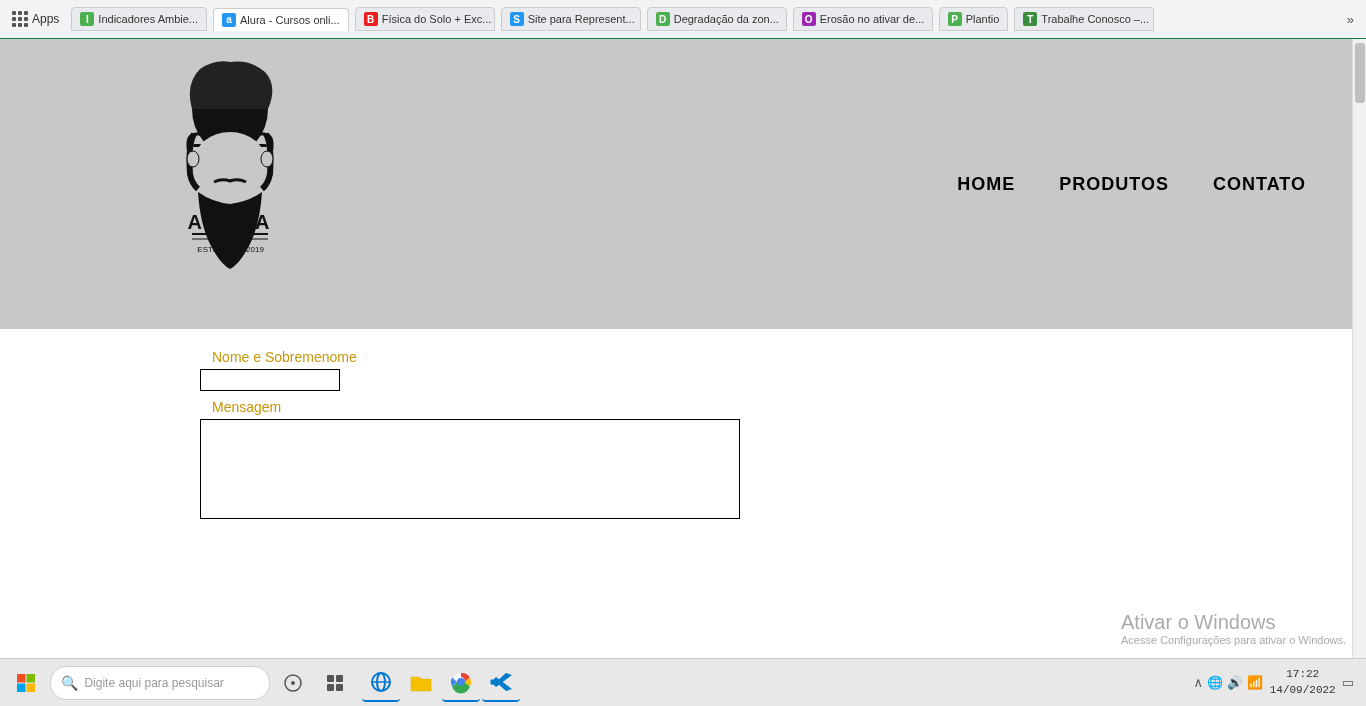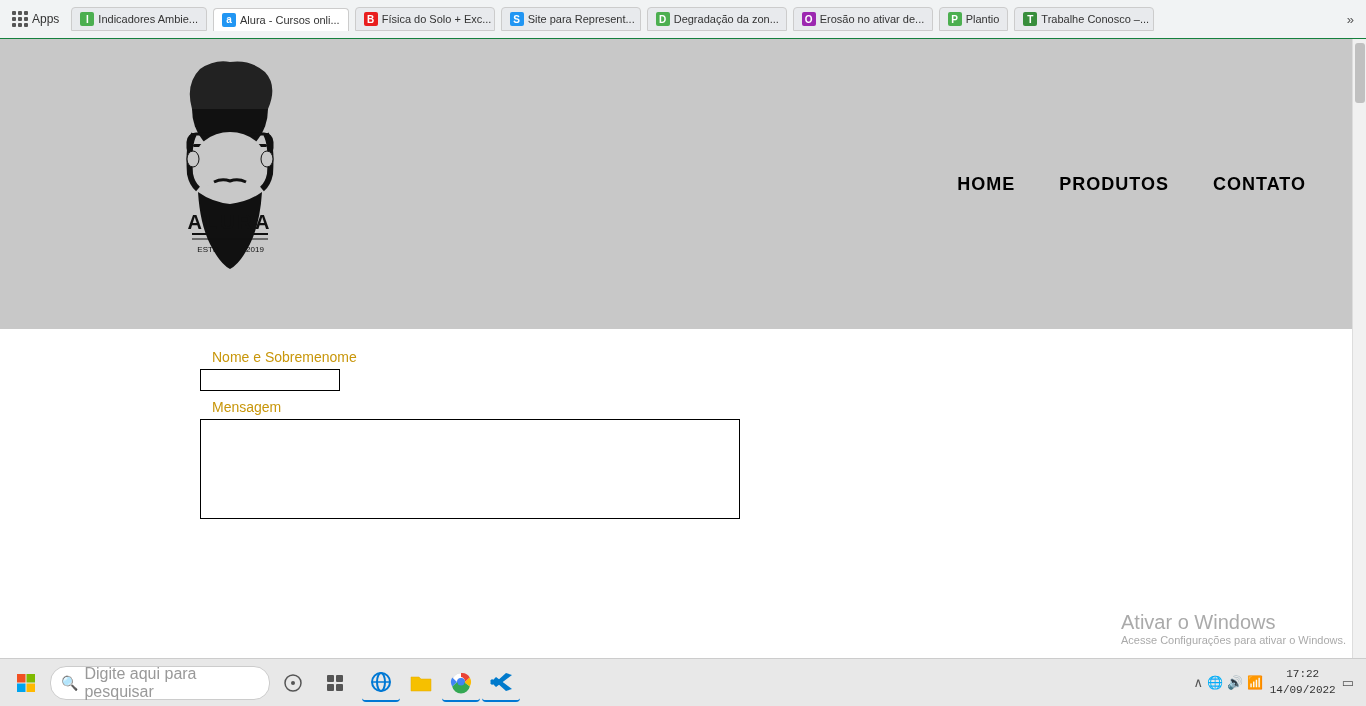--- a/index.html
+++ b/index.html
@@ -194,21 +194,21 @@
       align-items: center;
       padding: 0 10px;
       gap: 6px;
       cursor: text;
     }
     .search-icon-tb {
       color: #0078d4;
       font-size: 14px;
     }
     .taskbar-search-text {
-      font-size: 16px;
+      font-size: 12px;
       color: #999;
     }
     .taskbar-btn {
       width: 38px; height: 38px;
       display: flex; align-items: center; justify-content: center;
       cursor: pointer;
       border-radius: 4px;
       font-size: 16px;
       color: #555;
     }

